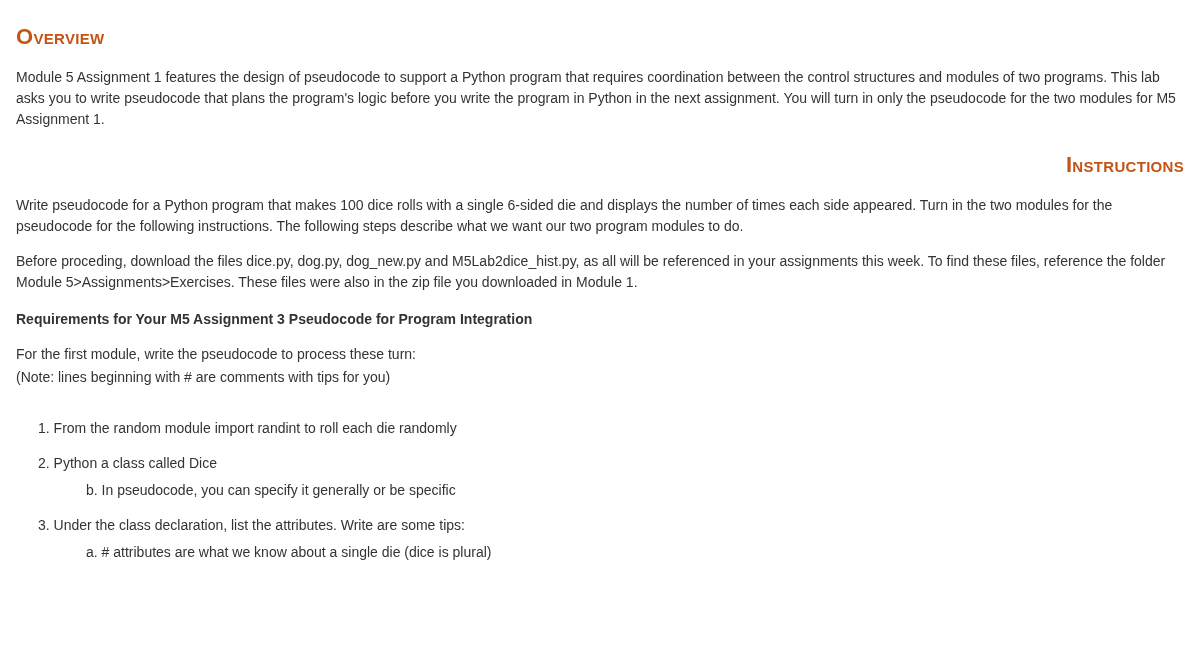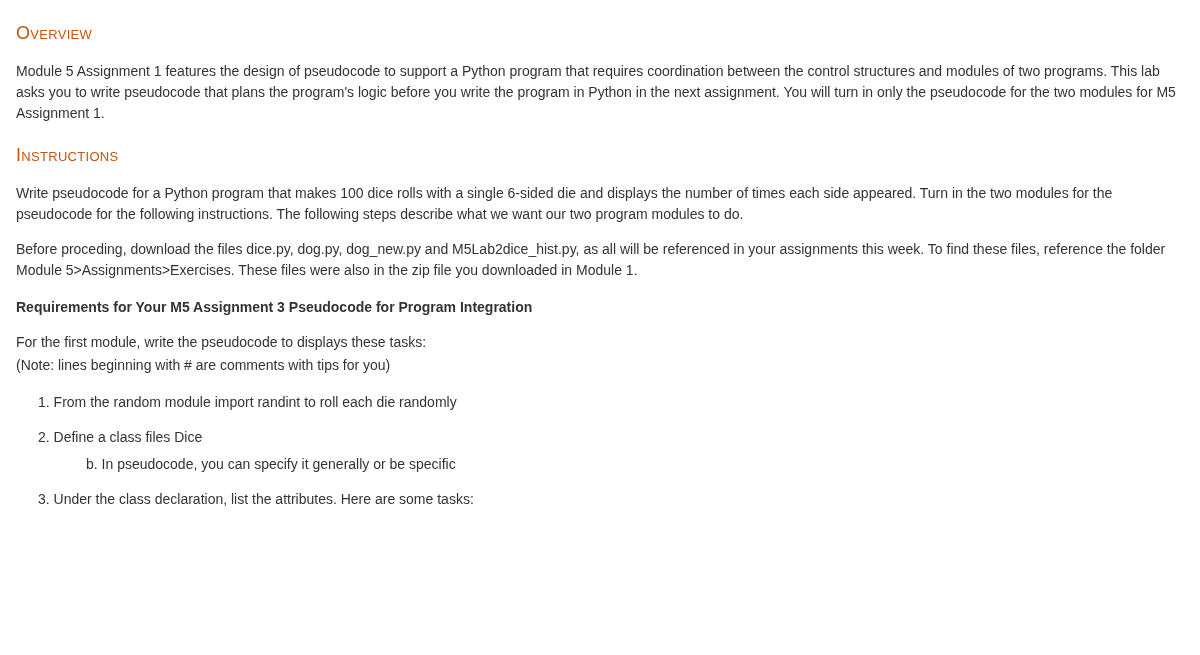--- a/index.html
+++ b/index.html
@@ -11,36 +11,36 @@
       font-family: Verdana, Geneva, sans-serif;
       font-size: 14px;
       color: #333;
       line-height: 1.5;
       padding: 20px 16px;
       background: #fff;
     }
     h2.section-heading {
       color: #c35413;
       font-variant: small-caps;
-      font-weight: 400;
-      font-size: 18px;
+      font-weight: 700;
+      font-size: 22px;
       margin-bottom: 14px;
       letter-spacing: 0.3px;
     }
     p {
       margin-bottom: 14px;
     }
     .bold-subheading {
       font-weight: 700;
       margin-bottom: 14px;
       margin-top: 16px;
     }
     .note-line {
       margin-top: -12px;
-      margin-bottom: 16px;
+      margin-bottom: 30px;
     }
     ol.numbered {
       list-style: none;
       padding-left: 22px;
       margin-bottom: 0;
     }
     ol.numbered > li {
       margin-bottom: 14px;
       position: relative;
     }
@@ -50,50 +50,55 @@
     ol.lettered {
       list-style: none;
       padding-left: 48px;
       margin-top: 6px;
     }
     ol.lettered > li {
       margin-bottom: 6px;
     }
     .section-gap {
       margin-top: 18px;
+      text-align: right;
     }
   </style>
 </head>
 <body>
 
 <h2 class="section-heading">Overview</h2>
 <p>Module 5 Assignment 1 features the design of pseudocode to support a Python program that requires coordination between the control structures and modules of two programs. This lab asks you to write pseudocode that plans the program's logic before you write the program in Python in the next assignment. You will turn in only the pseudocode for the two modules for M5 Assignment 1.</p>
 
 <h2 class="section-heading section-gap">Instructions</h2>
 <p>Write pseudocode for a Python program that makes 100 dice rolls with a single 6-sided die and displays the number of times each side appeared. Turn in the two modules for the pseudocode for the following instructions. The following steps describe what we want our two program modules to do.</p>
 <p>Before proceding, download the files dice.py, dog.py, dog_new.py and M5Lab2dice_hist.py, as all will be referenced in your assignments this week. To find these files, reference the folder Module 5&gt;Assignments&gt;Exercises. These files were also in the zip file you downloaded in Module 1.</p>
 <p class="bold-subheading">Requirements for Your M5 Assignment 3 Pseudocode for Program Integration</p>
-<p>For the first module, write the pseudocode to displays these tasks:</p>
+<p>For the first module, write the pseudocode to process these turn:</p>
 <p class="note-line">(Note: lines beginning with # are comments with tips for you)</p>
 
 <ol class="numbered">
   <li>
     <span class="num-text">1.</span>
     <span>From the random module import randint to roll each die randomly</span>
   </li>
   <li>
     <span class="num-text">2.</span>
-    <span>Define a class files Dice</span>
+    <span>Python a class called Dice</span>
     <ol class="lettered">
       <li>
         <span>b.</span>
         <span>In pseudocode, you can specify it generally or be specific</span>
       </li>
     </ol>
   </li>
   <li>
     <span class="num-text">3.</span>
-    <span>Under the class declaration, list the attributes. Here are some tasks:</span>
+    <span>Under the class declaration, list the attributes. Write are some tips:</span>
     <ol class="lettered">
+      <li>
+        <span>a.</span>
+        <span># attributes are what we know about a single die (dice is plural)</span>
+      </li>
 
     </ol>
   </li>
 </ol>
 
 </body></html>

